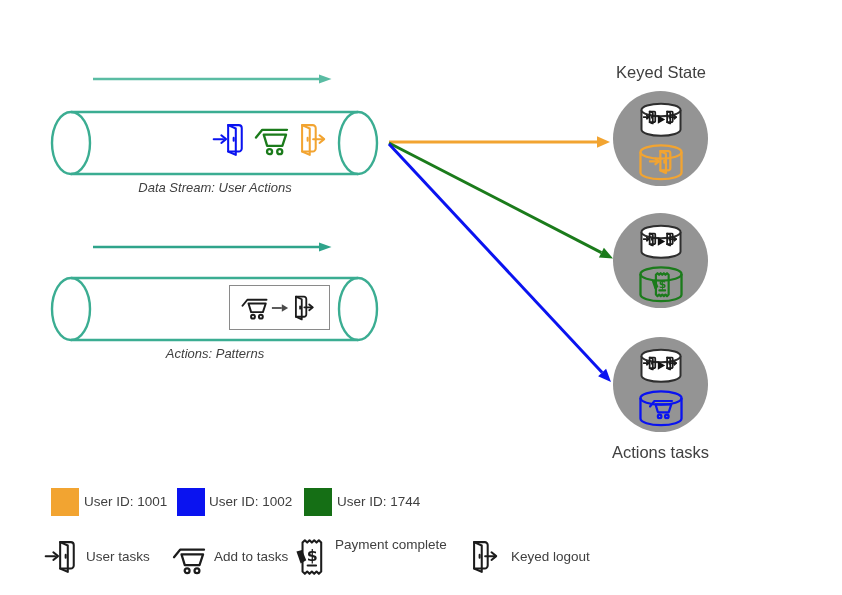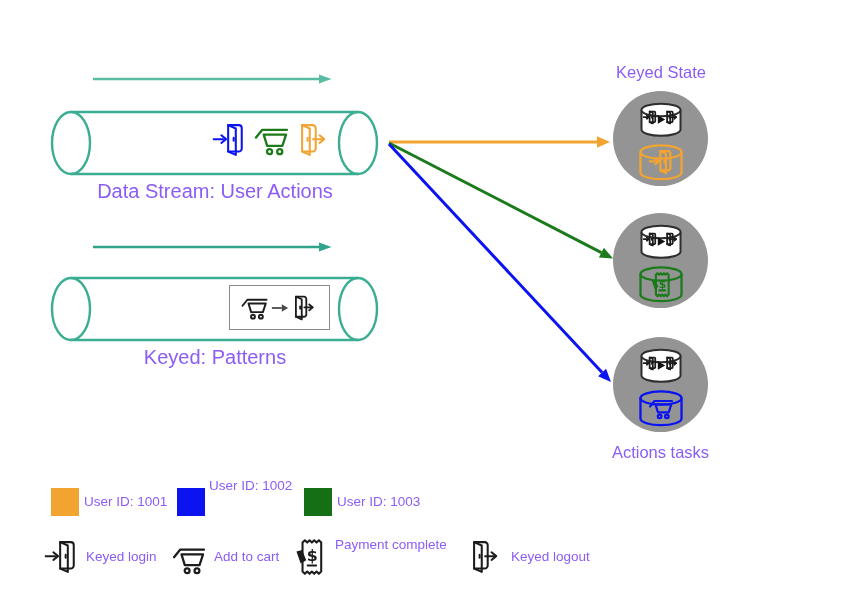--- a/index.html
+++ b/index.html
@@ -1,21 +1,21 @@
 <!DOCTYPE html>
 <html><head>
 <meta charset="utf-8">
 <style>
   html,body{margin:0;padding:0;background:#fff;}
   .canvas{position:relative;width:842px;height:595px;background:#ffffff;
           font-family:"Liberation Sans",sans-serif;color:#4d4d4d;overflow:hidden;}
   .abs{position:absolute;}
-  .lbl{position:absolute;color:#8b5cf6;}
+  .lbl{position:absolute;color:#404040;}
   .lbl.center{text-align:center;}
-  .stream-label{font-size:20px;}
+  .stream-label{font-size:13px;font-style:italic;}
   .big-label{font-size:16.5px;line-height:1.45;}
   .legend-label{font-size:13.5px;line-height:28px;height:28px;}
   .circle{position:absolute;width:95px;height:95px;border-radius:50%;background:#949494;
           display:flex;flex-direction:column;align-items:center;padding-top:11px;gap:4px;
           box-sizing:border-box;overflow:hidden;}
   .sq{position:absolute;width:28px;height:28px;top:488px;}
   .sq-orange{background:#F2A431;}
   .sq-blue{background:#0A13F0;}
   .sq-green{background:#156F15;}
   .c-blue{color:#0A13F0;}
@@ -130,21 +130,21 @@
       <use href="#i-cart" stroke-width="2.6"></use>
       </svg>
     <svg width="18" height="12" viewBox="0 0 20 12">
       <line x1="1" y1="6" x2="12" y2="6" stroke="#4a4a4a" stroke-width="2"></line>
       <polygon points="12,1.8 19,6 12,10.2" fill="#4a4a4a"></polygon>
       </svg>
     <svg class="c-black" width="26" height="30" viewBox="0 0 40 40">
       <use href="#i-logout" stroke-width="2.8"></use>
       </svg>
   </div>
-  <div class="lbl center stream-label" style="left:52px;top:346px;width:326px">Keyed: Patterns</div>
+  <div class="lbl center stream-label" style="left:52px;top:346px;width:326px">Actions: Patterns</div>
 
   <div class="lbl center big-label" style="left:588px;top:61px;width:146px">Keyed State</div>
 
   <div class="circle" style="left:613px;top:91px">
     <svg width="44" height="36" viewBox="0 0 44 36">
       <path d="M2.5 8 v19.5 a19.5 6.3 0 0 0 39 0 V8" fill="#ffffff" stroke="#2e2e2e" stroke-width="2"></path>
       <ellipse cx="22" cy="8" rx="19.5" ry="6.3" fill="#ffffff" stroke="#2e2e2e" stroke-width="2"></ellipse>
       <use href="#i-login" x="4" y="8.5" width="14" height="14" stroke-width="5" style="color:#1c1c1c"></use>
       <path d="M18.8 13.2 l7.4 4.3 -7.4 4.3 z" fill="#111111"></path>
       <use href="#i-logout" x="26" y="8.5" width="14" height="14" stroke-width="5" style="color:#1c1c1c"></use>
@@ -184,33 +184,33 @@
       <ellipse cx="25" cy="10.5" rx="21.5" ry="7" fill="none" stroke="currentColor" stroke-width="2.4"></ellipse>
       <use href="#i-cart" x="12" y="10" width="26" height="23" stroke-width="3.2"></use>
     </svg>
   </div>
 
   <div class="lbl center big-label" style="left:610px;top:441px;width:101px">Actions tasks</div>
 
   <div class="sq sq-orange" style="left:51px"></div>
   <div class="lbl legend-label" style="left:84px;top:488px">User ID: 1001</div>
   <div class="sq sq-blue" style="left:177px"></div>
-  <div class="lbl legend-label" style="left:209px;top:472px">User ID: 1002</div>
+  <div class="lbl legend-label" style="left:209px;top:488px">User ID: 1002</div>
   <div class="sq sq-green" style="left:304px"></div>
-  <div class="lbl legend-label" style="left:337px;top:488px">User ID: 1003</div>
+  <div class="lbl legend-label" style="left:337px;top:488px">User ID: 1744</div>
 
   <svg class="abs c-black" style="left:44px;top:538px" width="34" height="38" viewBox="0 0 40 40">
       <use href="#i-login" stroke-width="2.4"></use>
     </svg>
-  <div class="lbl legend-label" style="left:86px;top:543px">Keyed login</div>
+  <div class="lbl legend-label" style="left:86px;top:543px">User tasks</div>
 
   <svg class="abs c-black" style="left:172px;top:545px" width="34" height="30" viewBox="0 0 36 32">
       <use href="#i-cart" stroke-width="2.4"></use>
     </svg>
-  <div class="lbl legend-label" style="left:214px;top:543px">Add to cart</div>
+  <div class="lbl legend-label" style="left:214px;top:543px">Add to tasks</div>
 
   <svg class="abs c-black" style="left:296px;top:537px" width="28" height="41" viewBox="0 0 30 42">
       <use href="#i-receipt" stroke-width="2.2"></use>
     </svg>
   <div class="lbl legend-label" style="left:335px;top:531px">Payment complete</div>
 
   <svg class="abs c-black" style="left:469px;top:538px" width="34" height="38" viewBox="0 0 40 40">
       <use href="#i-logout" stroke-width="2.4"></use>
     </svg>
   <div class="lbl legend-label" style="left:511px;top:543px">Keyed logout</div>

